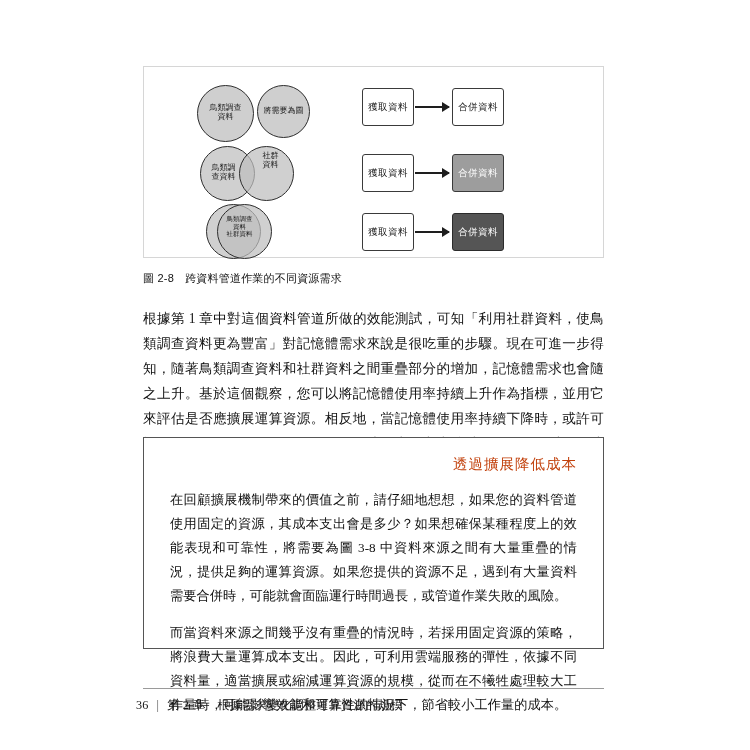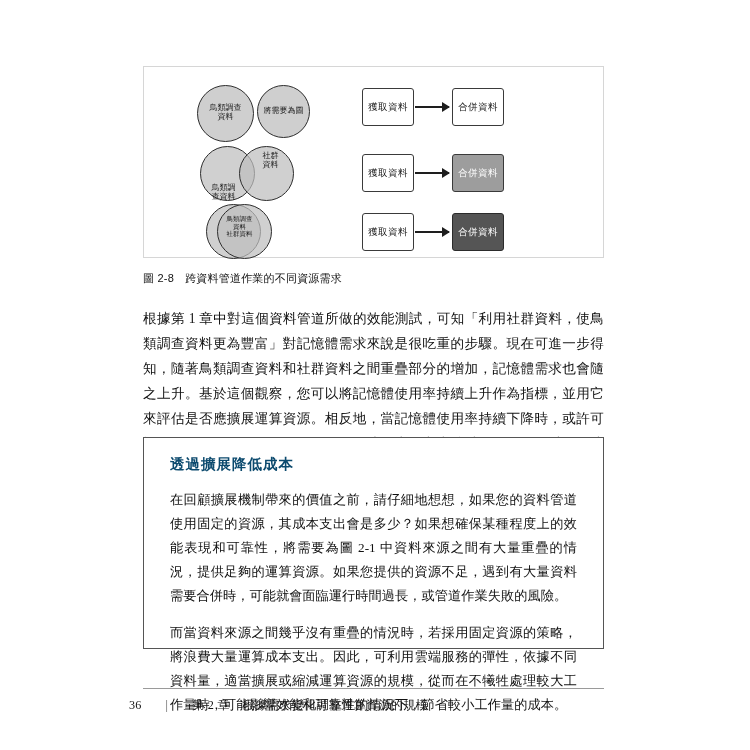--- a/index.html
+++ b/index.html
@@ -125,25 +125,25 @@
     left: 143px;
     top: 437px;
     width: 461px;
     height: 212px;
     border: 1.4px solid #555555;
     background: #ffffff;
     box-sizing: border-box;
     padding: 17px 26px 14px 26px;
   }
   .callout-title {
-    text-align: left;
-    font-weight: bold;
+    text-align: right;
+    font-weight: normal;
     font-size: 14.5px;
     letter-spacing: 1px;
-    color: #0c4a6e;
+    color: #c2410c;
     margin: 0 0 14px 0;
   }
   .callout-para {
     font-size: 13.2px;
     line-height: 24px;
     text-align: justify;
     color: #111111;
     margin: 0 0 13px 0;
     letter-spacing: 0.05px;
   }
@@ -153,27 +153,27 @@
   .footer-rule {
     position: absolute;
     left: 143px;
     top: 688px;
     width: 461px;
     height: 1px;
     background: #9a9a9a;
   }
   .footer {
     position: absolute;
-    left: 129px;
+    left: 136px;
     top: 697px;
     font-size: 12.2px;
     color: #141414;
     display: flex;
     align-items: center;
-    gap: 16px;
+    gap: 0;
     letter-spacing: 0.2px;
   }
   .footer-page { font-weight: normal; }
   .footer-sep {
     display: inline-block;
     margin: 0 8px;
     color: #555;
   }
 </style>
 </head>
@@ -190,21 +190,21 @@
 
       <div class="venn-circle" style="left:113px; top:18px; width:53px; height:53px;"></div>
       <div class="venn-label" style="left:113px; top:39px; width:53px; font-size:8px;">將需要為圖</div>
 
       <div class="pbox" style="left:218px; top:21px; width:52px; height:38px;">獲取資料</div>
       <div class="arrow" style="left:271px; top:39px; width:34px;"></div>
       <div class="pbox" style="left:308px; top:21px; width:52px; height:38px;">合併資料</div>
 
       <div class="venn-circle translucent" style="left:56px; top:79px; width:55px; height:55px;"></div>
       <div class="venn-circle translucent" style="left:95px; top:79px; width:55px; height:55px;"></div>
-      <div class="venn-label" style="left:56px; top:96px; width:47px; font-size:8px;margin-top:20px;">鳥類調
+      <div class="venn-label" style="left:56px; top:96px; width:47px; font-size:8px;">鳥類調
 查資料</div>
       <div class="venn-label" style="left:104px; top:84px; width:45px; font-size:8px;">社群
 資料</div>
 
       <div class="pbox" style="left:218px; top:87px; width:52px; height:38px;">獲取資料</div>
       <div class="arrow" style="left:271px; top:105px; width:34px;"></div>
       <div class="pbox fill-light" style="left:308px; top:87px; width:52px; height:38px;">合併資料</div>
 
       <div class="venn-circle translucent" style="left:62px; top:137px; width:55px; height:55px;"></div>
       <div class="venn-circle translucent" style="left:73px; top:137px; width:55px; height:55px;"></div>
@@ -218,21 +218,21 @@
 
     </div>
   </div>
 
   <div class="caption">圖 2-8　跨資料管道作業的不同資源需求</div>
 
   <div class="body-para">根據第 1 章中對這個資料管道所做的效能測試，可知「利用社群資料，使鳥類調查資料更為豐富」對記憶體需求來說是很吃重的步驟。現在可進一步得知，隨著鳥類調查資料和社群資料之間重疊部分的增加，記憶體需求也會隨之上升。基於這個觀察，您可以將記憶體使用率持續上升作為指標，並用它來評估是否應擴展運算資源。相反地，當記憶體使用率持續下降時，或許可視為目前僅需要較低的運算資源。因此，也可考慮縮減資源規模，以降低成本支出。</div>
 
   <div class="callout">
     <div class="callout-title">透過擴展降低成本</div>
-    <p class="callout-para">在回顧擴展機制帶來的價值之前，請仔細地想想，如果您的資料管道使用固定的資源，其成本支出會是多少？如果想確保某種程度上的效能表現和可靠性，將需要為圖 2-1 中資料來源之間有大量重疊的情況，提供足夠的運算資源。如果您提供的資源不足，遇到有大量資料需要合併時，可能就會面臨運行時間過長，或管道作業失敗的風險。</p>
+    <p class="callout-para">在回顧擴展機制帶來的價值之前，請仔細地想想，如果您的資料管道使用固定的資源，其成本支出會是多少？如果想確保某種程度上的效能表現和可靠性，將需要為圖 3-8 中資料來源之間有大量重疊的情況，提供足夠的運算資源。如果您提供的資源不足，遇到有大量資料需要合併時，可能就會面臨運行時間過長，或管道作業失敗的風險。</p>
     <p class="callout-para">而當資料來源之間幾乎沒有重疊的情況時，若採用固定資源的策略，將浪費大量運算成本支出。因此，可利用雲端服務的彈性，依據不同資料量，適當擴展或縮減運算資源的規模，從而在不犧牲處理較大工作量時，可能影響效能和可靠性的情況下，節省較小工作量的成本。</p>
   </div>
 
   <div class="footer-rule"></div>
   <div class="footer">
     <span class="footer-page">36</span>
     <span class="footer-sep">|</span>
     <span class="footer-chapter">第 2 章　根據需求變化調整運算資源的規模</span>
   </div>
 

